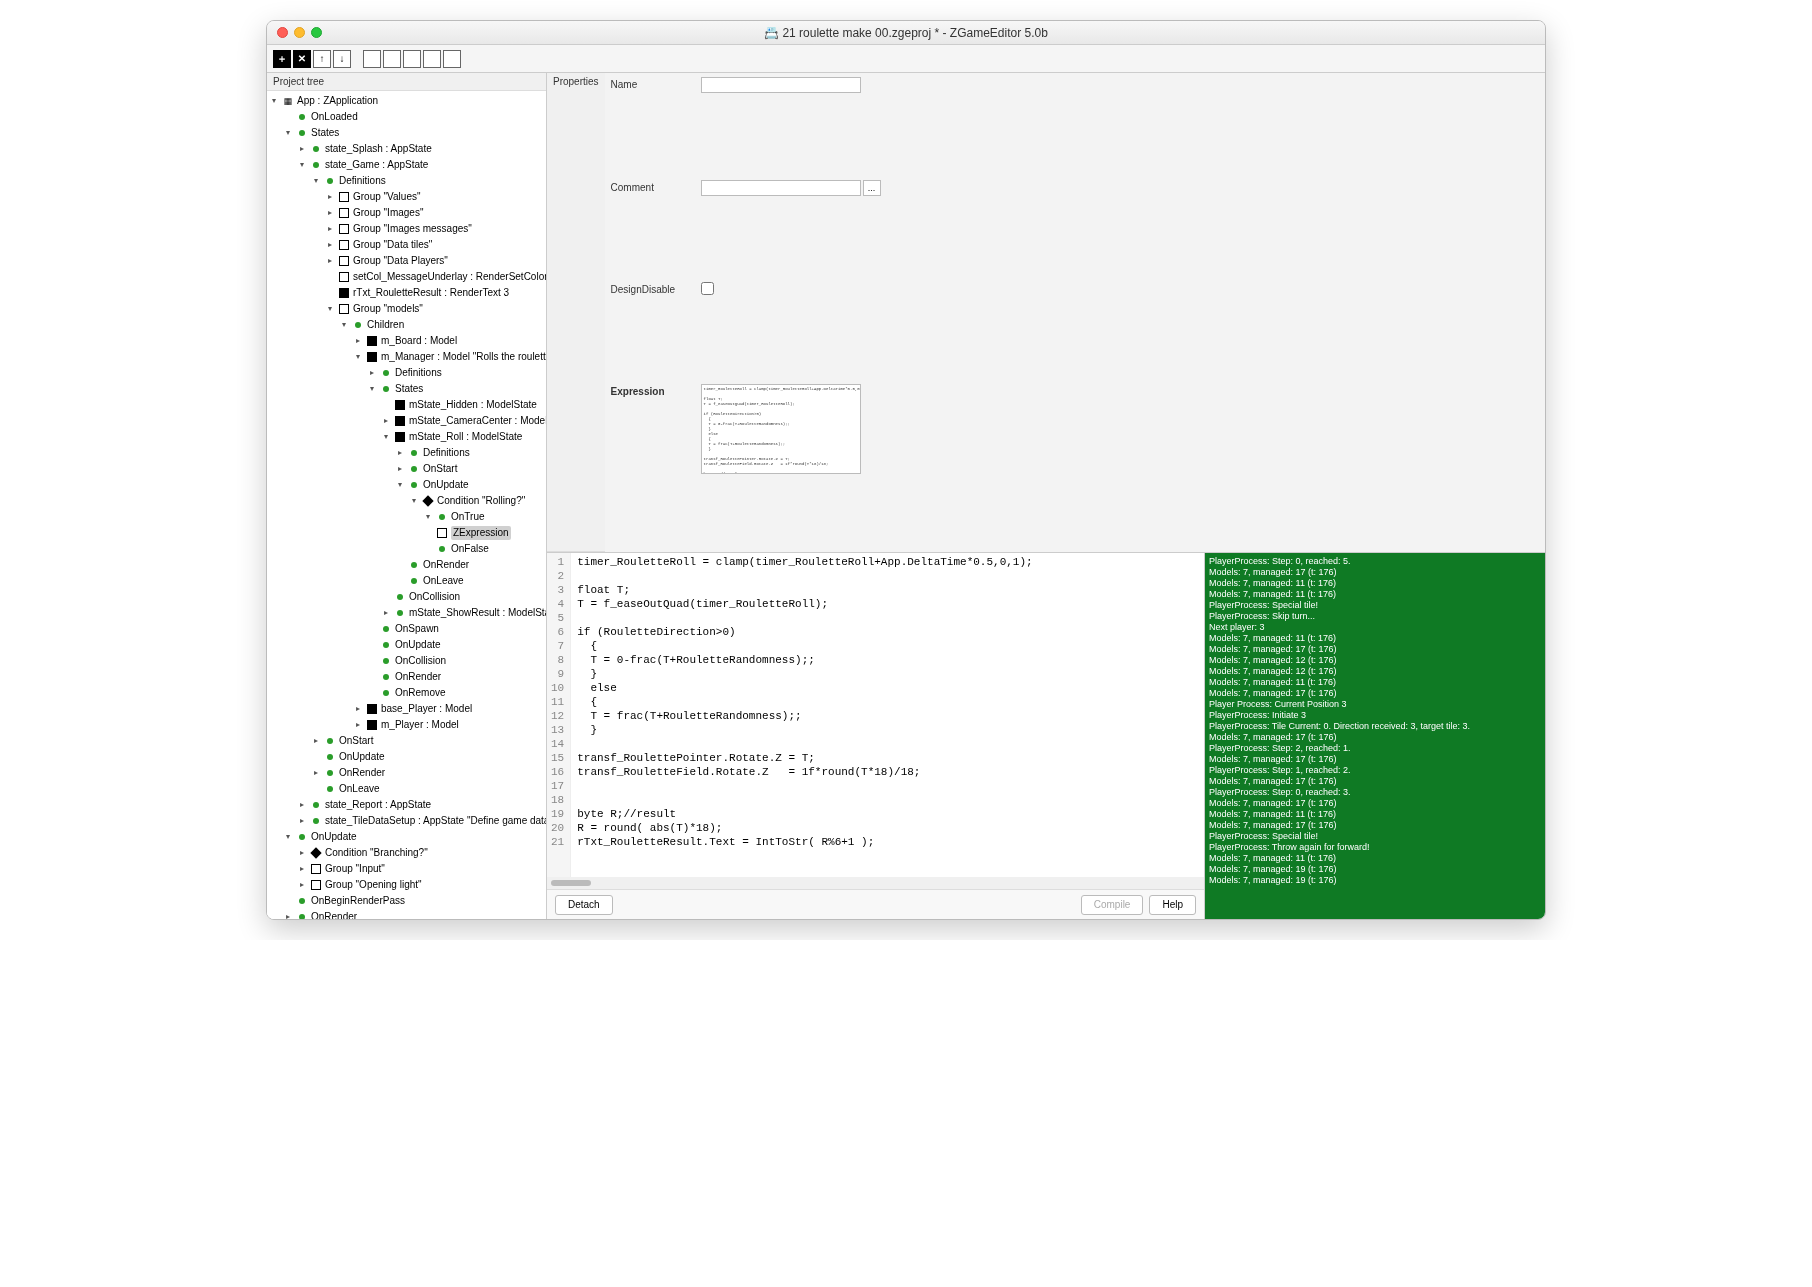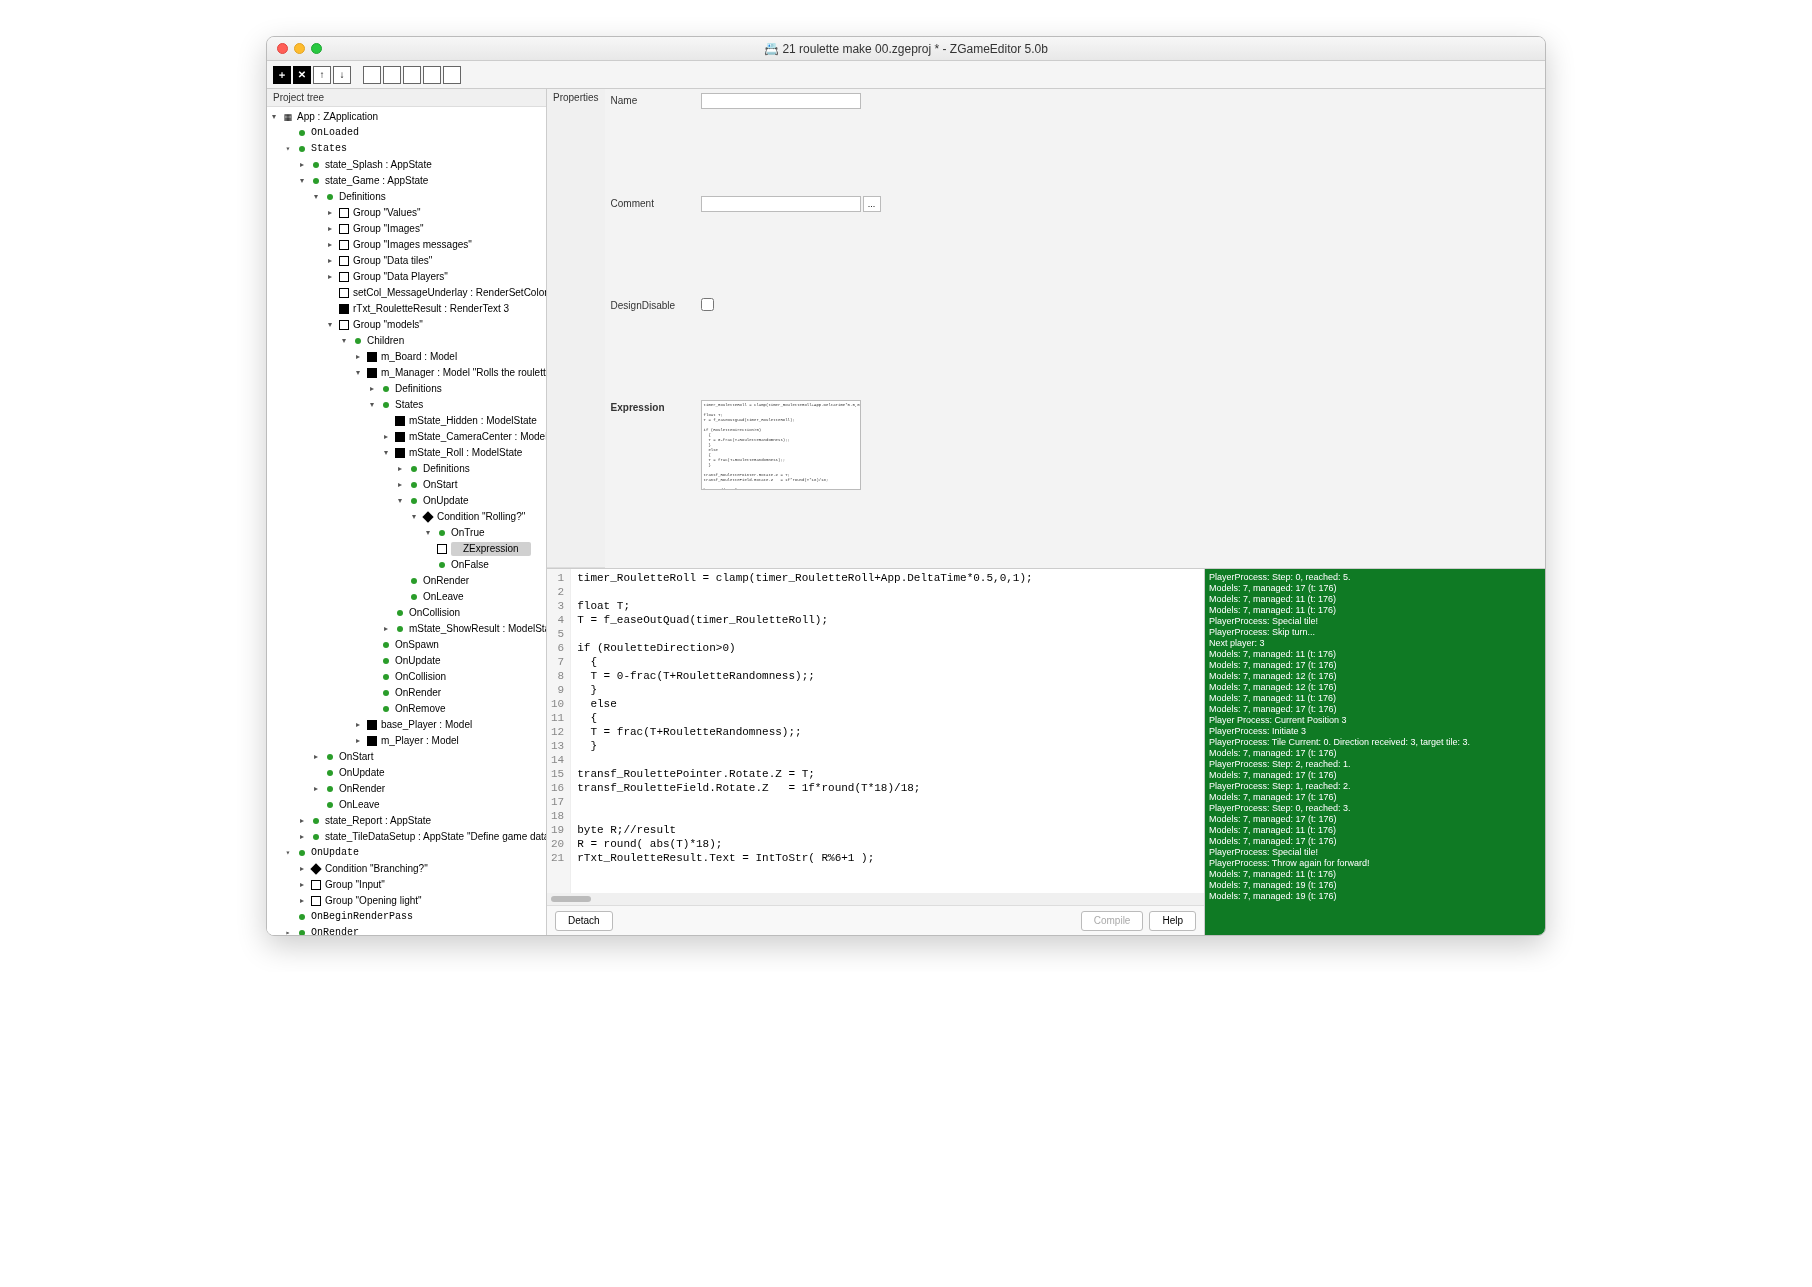--- a/index.html
+++ b/index.html
@@ -6,21 +6,21 @@
   body {
     font-family: "Helvetica Neue", Arial, sans-serif;
     font-size: 11px;
     background: #fff;
     color: #000;
     overflow: hidden;
   }
   .window {
     width: 1280px;
     height: 900px;
-    margin: 36px auto;
+    margin: 20px auto;
     border: 1px solid #bbb;
     border-radius: 8px;
     background: #f5f5f5;
     box-shadow: 0 10px 30px rgba(0,0,0,0.2);
     display: flex;
     flex-direction: column;
     overflow: hidden;
   }
   .titlebar {
     height: 24px;
@@ -96,22 +96,22 @@
     font-size:9px; flex-shrink:0;
   }
   .tree .toggle {
     width:10px; height:10px; display:inline-flex; align-items:center; justify-content:center;
     font-size:8px; color:#555; flex-shrink:0; cursor:pointer;
   }
   .box-icon { background:#fff; border:1.5px solid #000; width:10px; height:10px; }
   .black-box { background:#000; width:10px; height:10px; }
   .green-dot { width:6px; height:6px; background:#2a9d2a; border-radius:50%; }
   .tree-label { cursor:default; }
-  .selected { background:#d0d0d0; border-radius:2px; padding:0 12px; }
-  .indent-1 { padding-left: 14px !important; font-family: Liberation Mono, monospace; }
+  .selected { background:#d0d0d0; border-radius:2px; padding:0 2px; }
+  .indent-1 { padding-left: 14px !important; }
   .indent-2 { padding-left: 28px !important; }
   .indent-3 { padding-left: 42px !important; }
   .indent-4 { padding-left: 56px !important; }
   .indent-5 { padding-left: 70px !important; }
   .indent-6 { padding-left: 84px !important; }
   .indent-7 { padding-left: 98px !important; }
   .indent-8 { padding-left: 112px !important; }
   .indent-9 { padding-left: 126px !important; }
   .indent-10 { padding-left: 140px !important; }
   .indent-11 { padding-left: 154px !important; }

